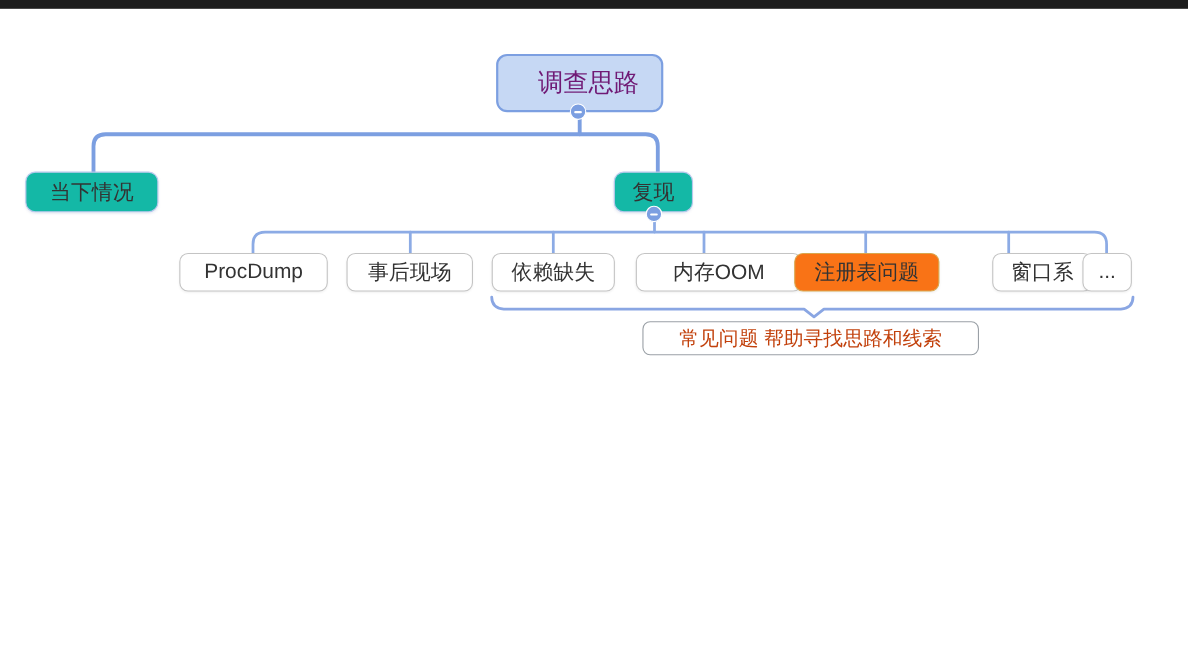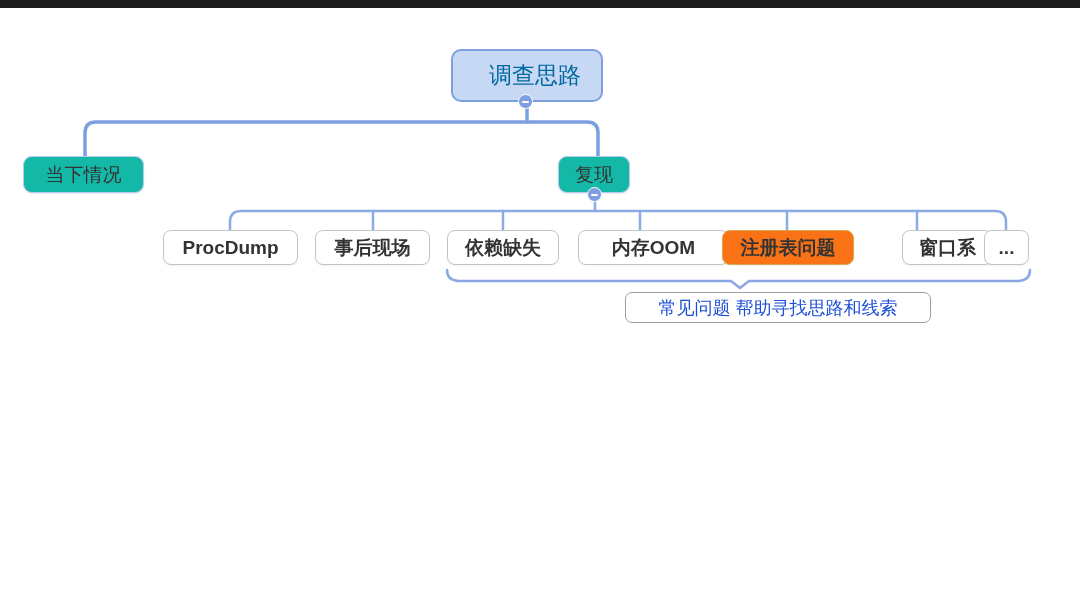--- a/index.html
+++ b/index.html
@@ -23,60 +23,58 @@
     display: flex; align-items: center; justify-content: center;
     box-sizing: border-box; white-space: nowrap;
     color: #333a42; cursor: default;
   }
   .root-topic {
     left: 451px; top: 49px; width: 152px; height: 53px;
     background: #c6d8f4;
     border: 2px solid #7c9fe1;
     border-radius: 10px;
     font-size: 23px;
-    color: #0369a1;
+    color: #701a75;
     padding-left: 16px;
   }
   .sub-topic {
     background: #14b8a6;
     border: 1.5px solid #b7c8ec;
     border-radius: 9px;
     font-size: 19px;
     color: #333333;
     box-shadow: 0 1px 2px rgba(120,140,190,0.15);
   }
   .sub-topic.current { left: 23px;  top: 156px; width: 121px; height: 37px; }
   .sub-topic.repro   { left: 558px; top: 156px; width: 72px;  height: 37px; text-align: center; }
   .leaf-topic {
     top: 230px; height: 35px;
     background: #ffffff;
     border: 1px solid #c4c4c4;
     border-radius: 8px;
     font-size: 19px;
     color: #333333;
     box-shadow: 0 1px 2px rgba(0,0,0,0.05);
-    font-weight: bold;
   }
   .leaf-0 { left: 163px; width: 135px; }
   .leaf-1 { left: 315px; width: 115px; }
   .leaf-2 { left: 447px; width: 112px; }
   .leaf-3 { left: 578px; width: 151px; }
   .leaf-4 { left: 722px; width: 132px; background: #f97316; border: 1.5px solid #d9a74e; }
   .leaf-5 { left: 902px; width: 91px; }
   .leaf-6 { left: 984px; width: 45px; }
   .summary-label {
     position: absolute; left: 584px; top: 292px; width: 306px; height: 31px;
     display: flex; align-items: center; justify-content: center;
     box-sizing: border-box; white-space: nowrap;
     background: #ffffff;
     border: 1px solid #9aa0a6;
     border-radius: 7px;
     font-size: 18px;
-    color: #1d4ed8;
-    margin-left: 41px;
+    color: #c2410c;
   }
   .collapse-btn {
     position: absolute; width: 13px; height: 13px;
     border-radius: 50%;
     background: #7c9fe1;
     border: 1.5px solid #ffffff;
     box-sizing: content-box;
     display: flex; align-items: center; justify-content: center;
     cursor: pointer; z-index: 4;
   }

